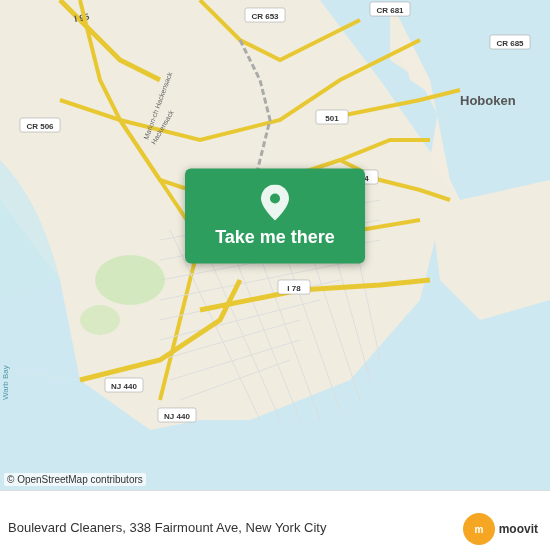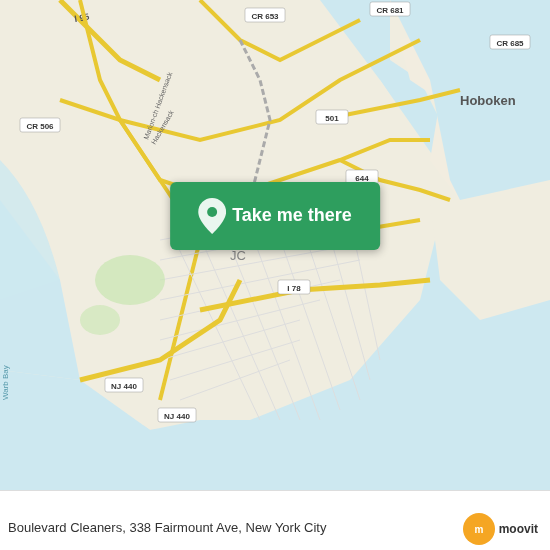--- a/index.html
+++ b/index.html
@@ -95,21 +95,21 @@
     #take-me-there-btn {
       background: #2e9e5e;
       color: white;
       border: none;
       border-radius: 6px;
       padding: 16px 28px;
       font-size: 18px;
       font-weight: bold;
       cursor: pointer;
       display: flex;
-      flex-direction: row;
+      flex-direction: column;
       align-items: center;
       gap: 6px;
       min-width: 180px;
       box-shadow: 0 2px 8px rgba(0,0,0,0.3);
     }
 
     .pin-icon {
       width: 28px;
       height: 36px;
     }
@@ -224,20 +224,23 @@
     <button id="take-me-there-btn">
 
       <svg class="pin-icon" viewBox="0 0 28 36" xmlns="http://www.w3.org/2000/svg">
         <path d="M14 0C6.27 0 0 6.27 0 14c0 9.33 14 22 14 22S28 23.33 28 14C28 6.27 21.73 0 14 0z" fill="white" opacity="0.9"></path>
         <circle cx="14" cy="14" r="5" fill="#2e9e5e"></circle>
       </svg>
       <span>Take me there</span>
     </button>
   </div>
 
+  <div id="osm-attribution">
+    <span>© OpenStreetMap contributors</span>
+  </div>
 </div>
 
 <div id="footer-bar">
   <span id="footer-text">Boulevard Cleaners, 338 Fairmount Ave, New York City</span>
   <div id="moovit-logo">
     <div class="moovit-icon">
       <svg width="20" height="20" viewBox="0 0 20 20" xmlns="http://www.w3.org/2000/svg">
         <circle cx="10" cy="10" r="9" fill="#f5a623"></circle>
         <text x="10" y="14" font-size="10" fill="white" text-anchor="middle" font-weight="bold">m</text>
       </svg>

